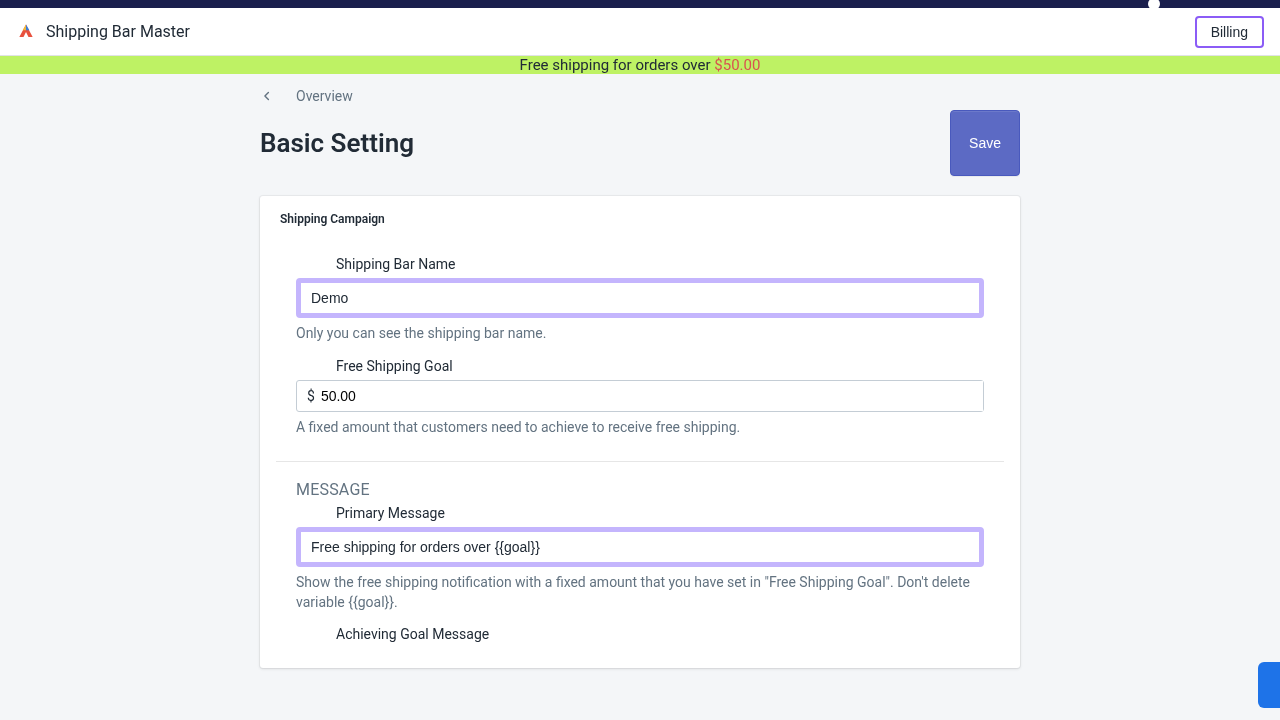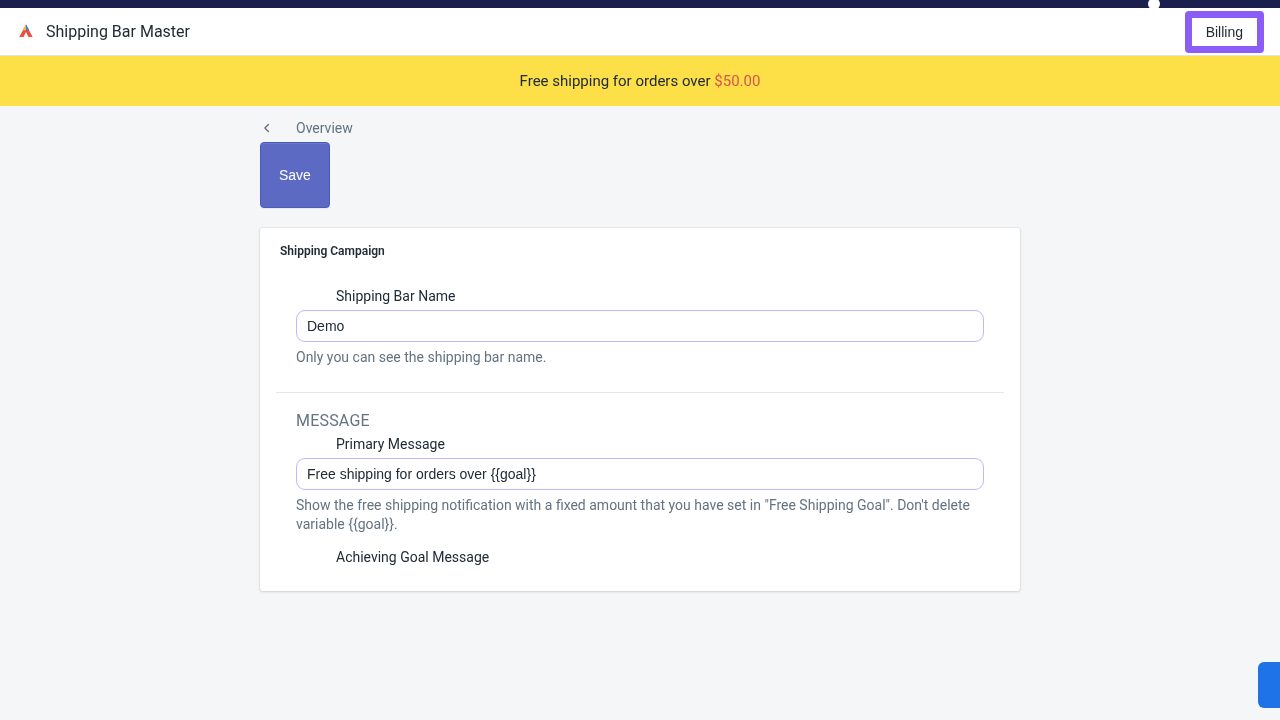--- a/index.html
+++ b/index.html
@@ -49,31 +49,31 @@
     display: flex;
     align-items: center;
     justify-content: center;
   }
   .app-title {
     font-size: 16px;
     color: #212b36;
   }
   .billing-btn {
     background: #fff;
-    border: 7px solid #8b5cf6;
+    border: 2px solid #8b5cf6;
     border-radius: 4px;
     padding: 6px 14px;
     font-size: 14px;
     color: #212b36;
     cursor: pointer;
   }
   .shipping-banner {
-    background: #fde047;
+    background: #bef264;
     text-align: center;
-    padding: 16px 0;
+    padding: 0 0;
     font-size: 15px;
     color: #212b36;
   }
   .shipping-banner .price {
     color: #d9534f;
   }
   .page-wrap {
     max-width: 760px;
     margin: 0 auto;
     padding-top: 14px;
@@ -131,22 +131,22 @@
   }
   .field-label {
     font-size: 14px;
     color: #212b36;
     margin-bottom: 6px;
     display: block;
     margin-left: 40px;
   }
   .field-input {
     width: 100%;
-    border: 1px solid #c4b5fd;
-    border-radius: 9px;
+    border: 5px solid #c4b5fd;
+    border-radius: 4px;
     padding: 7px 10px;
     font-size: 14px;
     color: #212b36;
     background: #fff;
   }
   .input-with-prefix {
     display: flex;
     align-items: center;
     border: 1px solid #c4cdd5;
     border-radius: 3px;
@@ -216,33 +216,42 @@
 
 <div class="page-wrap">
   <div class="breadcrumb">
     <svg viewBox="0 0 20 20">
         <path d="M12 5 L7 10 L12 15" stroke="#637381" stroke-width="2" fill="none" stroke-linecap="round" stroke-linejoin="round"></path>
       </svg>
     <span>Overview</span>
   </div>
 
   <div class="page-head">
+    <h1 class="page-title">Basic Setting</h1>
     <button class="save-btn">Save</button>
   </div>
 
   <div class="card">
     <div class="card-header">Shipping Campaign</div>
     <div class="card-body">
 
       <div class="field">
         <label class="field-label">Shipping Bar Name</label>
         <input type="text" class="field-input" value="Demo" style="">
         <div class="help-text">Only you can see the shipping bar name.</div>
       </div>
 
+      <div class="field">
+        <label class="field-label">Free Shipping Goal</label>
+        <div class="input-with-prefix">
+          <span class="input-prefix">$</span>
+          <input type="text" value="50.00" style="">
+        </div>
+        <div class="help-text">A fixed amount that customers need to achieve to receive free shipping.</div>
+      </div>
 
       <div class="section-divider"></div>
 
       <div class="section-label">MESSAGE</div>
 
       <div class="field" style="margin-top:6px;">
         <label class="field-label">Primary Message</label>
         <input type="text" class="field-input" value="Free shipping for orders over {{goal}}" style="">
         <div class="help-text">Show the free shipping notification with a fixed amount that you have set in "Free Shipping Goal". Don't delete variable {{goal}}.</div>
       </div>

